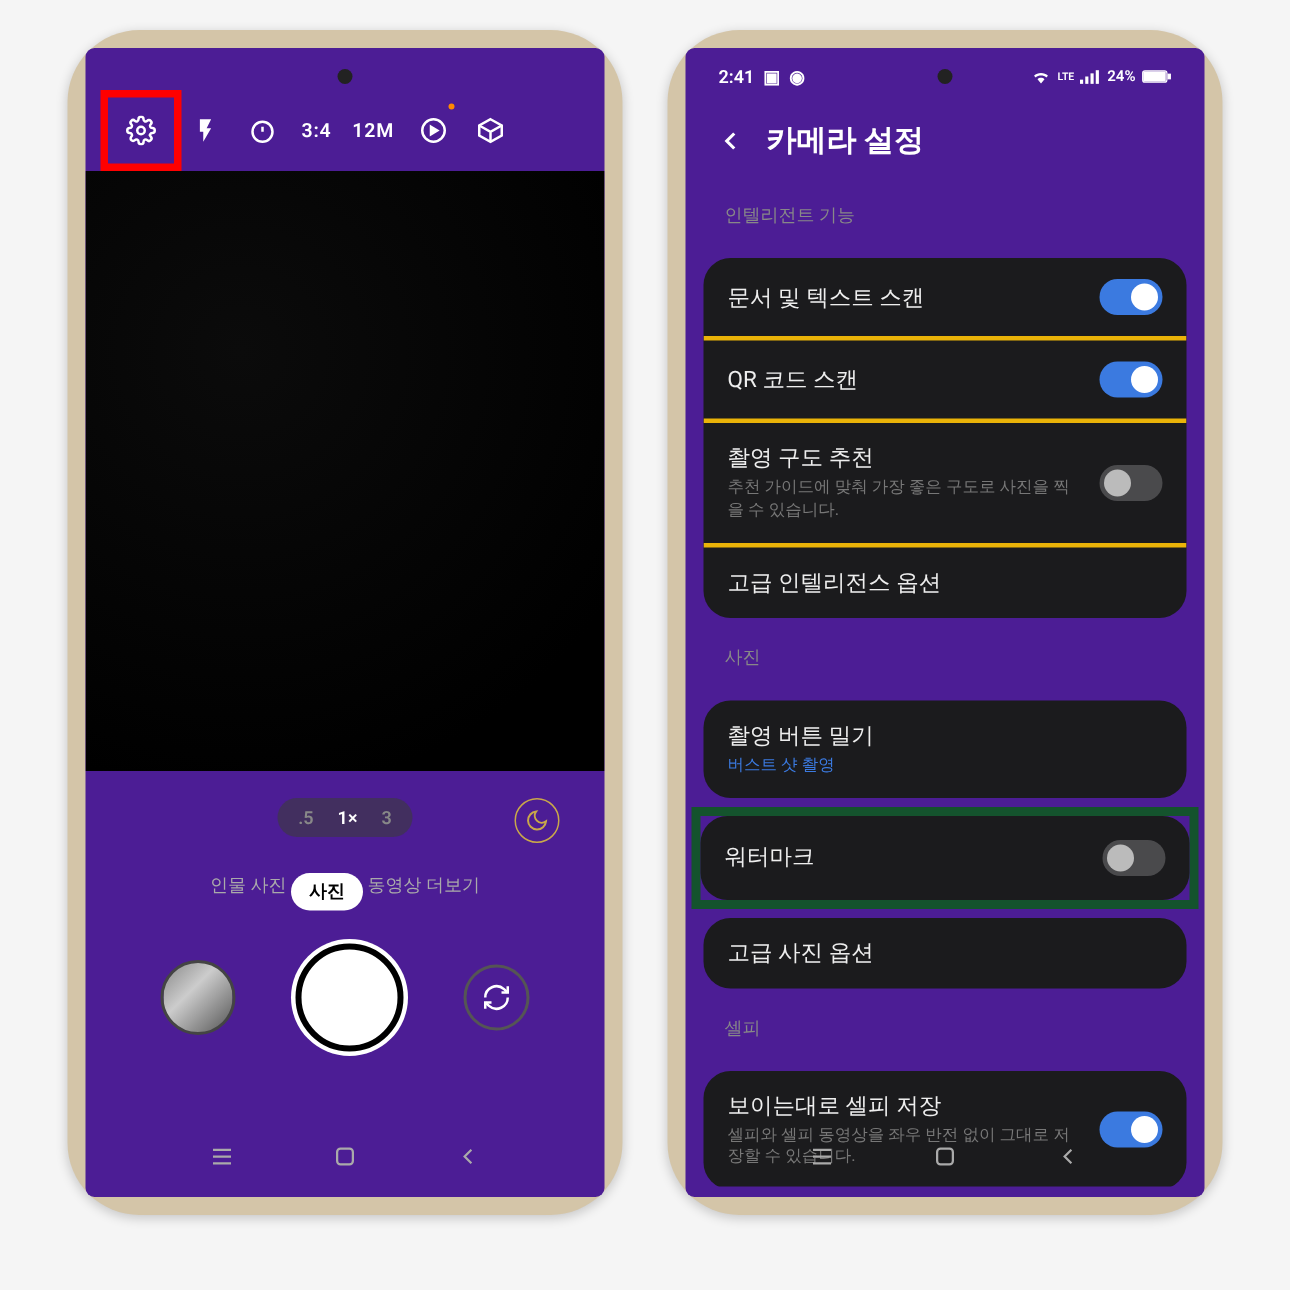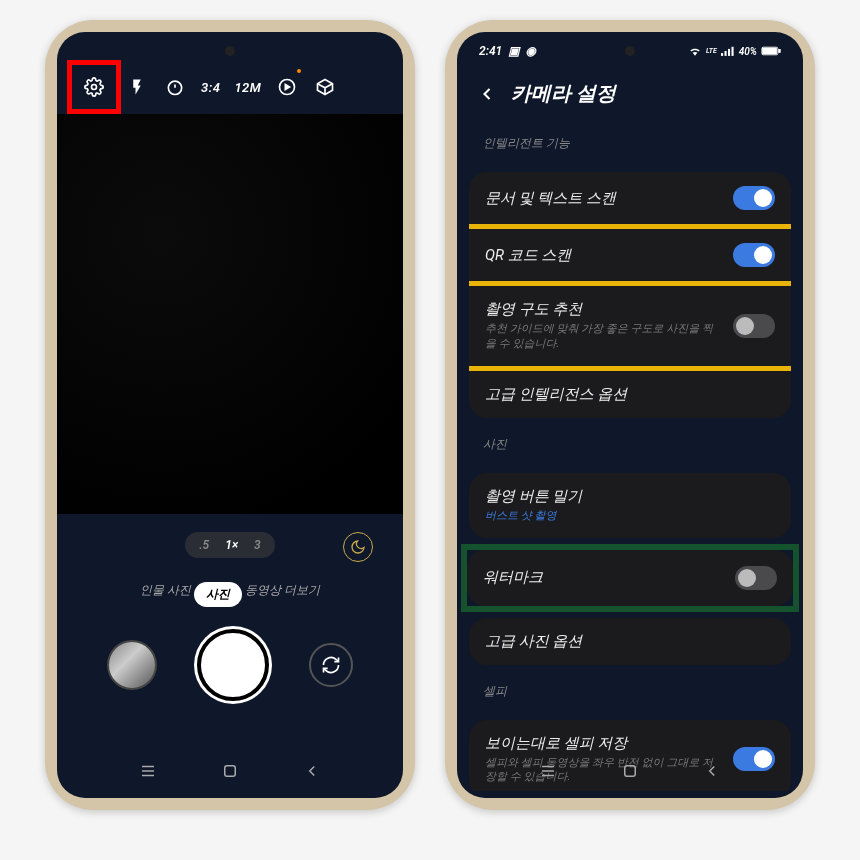--- a/index.html
+++ b/index.html
@@ -16,26 +16,25 @@
     height: 790px;
     background: #d4c5a8;
     border-radius: 48px;
     padding: 12px;
     position: relative;
     box-shadow: 0 2px 8px rgba(0,0,0,0.2);
   }
   .screen {
     width: 100%;
     height: 100%;
-    background: #0f172a;
-    border-radius: 28px;
+    background: #4c1d95;
+    border-radius: 6px;
     overflow: hidden;
     position: relative;
     color: #fff;
-    font-style: italic;
   }
   .notch {
     position: absolute;
     top: 14px;
     left: 50%;
     transform: translateX(-50%);
     width: 10px;
     height: 10px;
     background: #222;
     border-radius: 50%;
@@ -193,21 +192,21 @@
     margin: 0 12px;
     border-radius: 18px;
     overflow: hidden;
   }
   .card + .section-label { margin-top: 8px; }
   .row {
     display: flex;
     align-items: center;
     justify-content: space-between;
     padding: 14px 16px;
-    border-bottom: 5px solid #eab308;
+    border-bottom: 3px solid #eab308;
     gap: 10px;
   }
   .row:last-child { border-bottom: none; }
   .row-main { flex: 1; }
   .row-title { font-size: 15px; color: #eee; }
   .row-sub { font-size: 11px; color: #777; margin-top: 3px; line-height: 1.35; }
   .row-sub.link { color: #3b7ae0; }
   .toggle {
     width: 42px;
     height: 24px;
@@ -354,21 +353,21 @@
         </span>
         <span style="font-size:7px">LTE</span>
         <span>
           <svg width="14" height="10" viewBox="0 0 20 14" fill="#fff">
               <rect x="0" y="10" width="3" height="4"></rect>
               <rect x="5" y="7" width="3" height="7"></rect>
               <rect x="10" y="4" width="3" height="10"></rect>
               <rect x="15" y="1" width="3" height="13"></rect>
             </svg>
         </span>
-        <span>40%</span>
+        <span>24%</span>
         <span>
           <svg width="20" height="10" viewBox="0 0 26 12" fill="none" stroke="#fff">
               <rect x="1" y="1" width="21" height="10" rx="2"></rect>
               <rect x="2" y="2" width="18.5" height="8" fill="#fff"></rect>
               <rect x="23" y="4" width="2" height="4" fill="#fff"></rect>
             </svg>
         </span>
       </div>
     </div>
 

